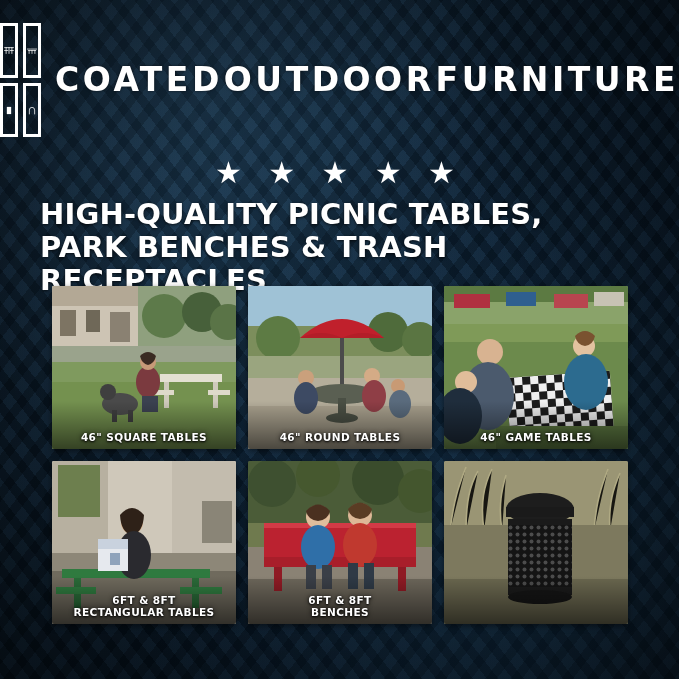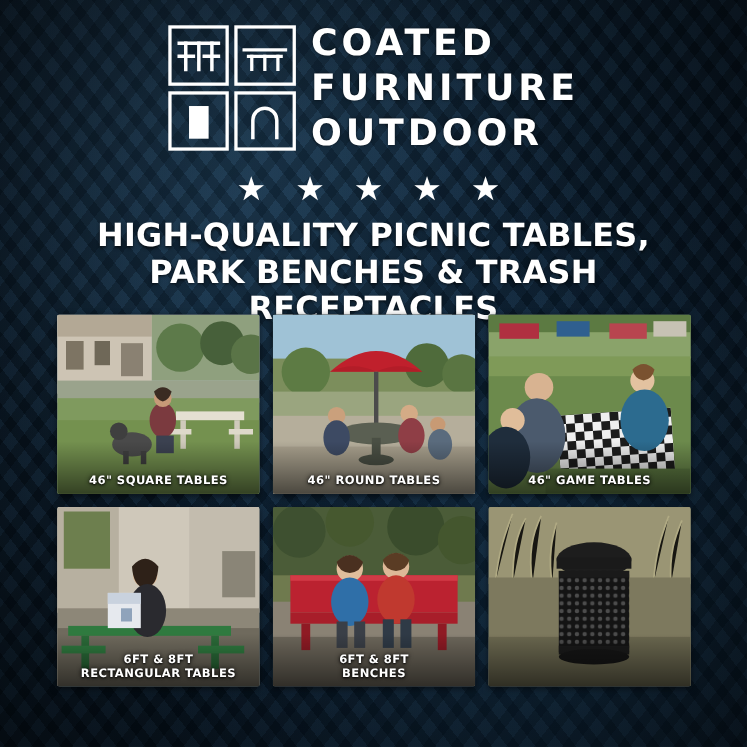--- a/index.html
+++ b/index.html
@@ -49,21 +49,21 @@
   .logo-mark{
     width:116px;height:114px;position:relative;
   }
   .logo-mark .cellgrid{
     position:absolute;inset:0;
     display:grid;grid-template-columns:1fr 1fr;grid-template-rows:1fr 1fr;
     gap:5px;
   }
   .cell{border:3px solid #ffffff;position:relative;overflow:hidden;}
   .cell svg{display:block;width:100%;height:100%;}
-  .logo-text{display:flex;flex-direction:column;gap:1px;}
+  .logo-text{display:flex;flex-direction:row;gap:1px;text-align:right;}
   .logo-line{
     color:#ffffff;
     font-family:"DejaVu Sans", sans-serif;
     font-weight:700;
     font-size:33px;
     letter-spacing:3.5px;
     line-height:40px;
     text-shadow:0 0 3px rgba(0,0,0,.6);
   }
 
@@ -71,21 +71,21 @@
   .stars{
     position:absolute;left:0;right:0;top:156px;
     text-align:center;color:#ffffff;font-size:30px;letter-spacing:9px;
     line-height:34px;
   }
   .stars span{display:inline-block;}
 
   
   .headline{
     position:absolute;left:40px;right:40px;top:198px;
-    text-align:center;color:#ffffff;
+    color:#ffffff;
     font-family:"DejaVu Sans", sans-serif;
     font-weight:700;font-size:29px;line-height:33px;
     letter-spacing:.2px;
     text-shadow:0 1px 3px rgba(0,0,0,.7);
   }
 
   
   .grid{
     position:absolute;left:52px;top:286px;
     width:576px;
@@ -159,22 +159,22 @@
             <svg viewBox="0 0 50 46" preserveAspectRatio="xMidYMid meet">
               <g fill="none" stroke="#ffffff" stroke-width="3.2" stroke-linecap="square">
                 <path d="M14 38 L14 22 A11 11 0 0 1 36 22 L36 38"></path>
               </g>
             </svg>
           </div>
         </div>
       </div>
       <div class="logo-text">
         <div class="logo-line">COATED</div>
+        <div class="logo-line">OUTDOOR</div>
         <div class="logo-line">FURNITURE</div>
-        <div class="logo-line">OUTDOOR</div>
       </div>
     </div>
 
     <div class="stars">
       <span>★ ★ ★ ★ ★</span>
     </div>
 
     <div class="headline">HIGH-QUALITY PICNIC TABLES, PARK BENCHES &amp; TRASH RECEPTACLES</div>
 
     <div class="grid">

